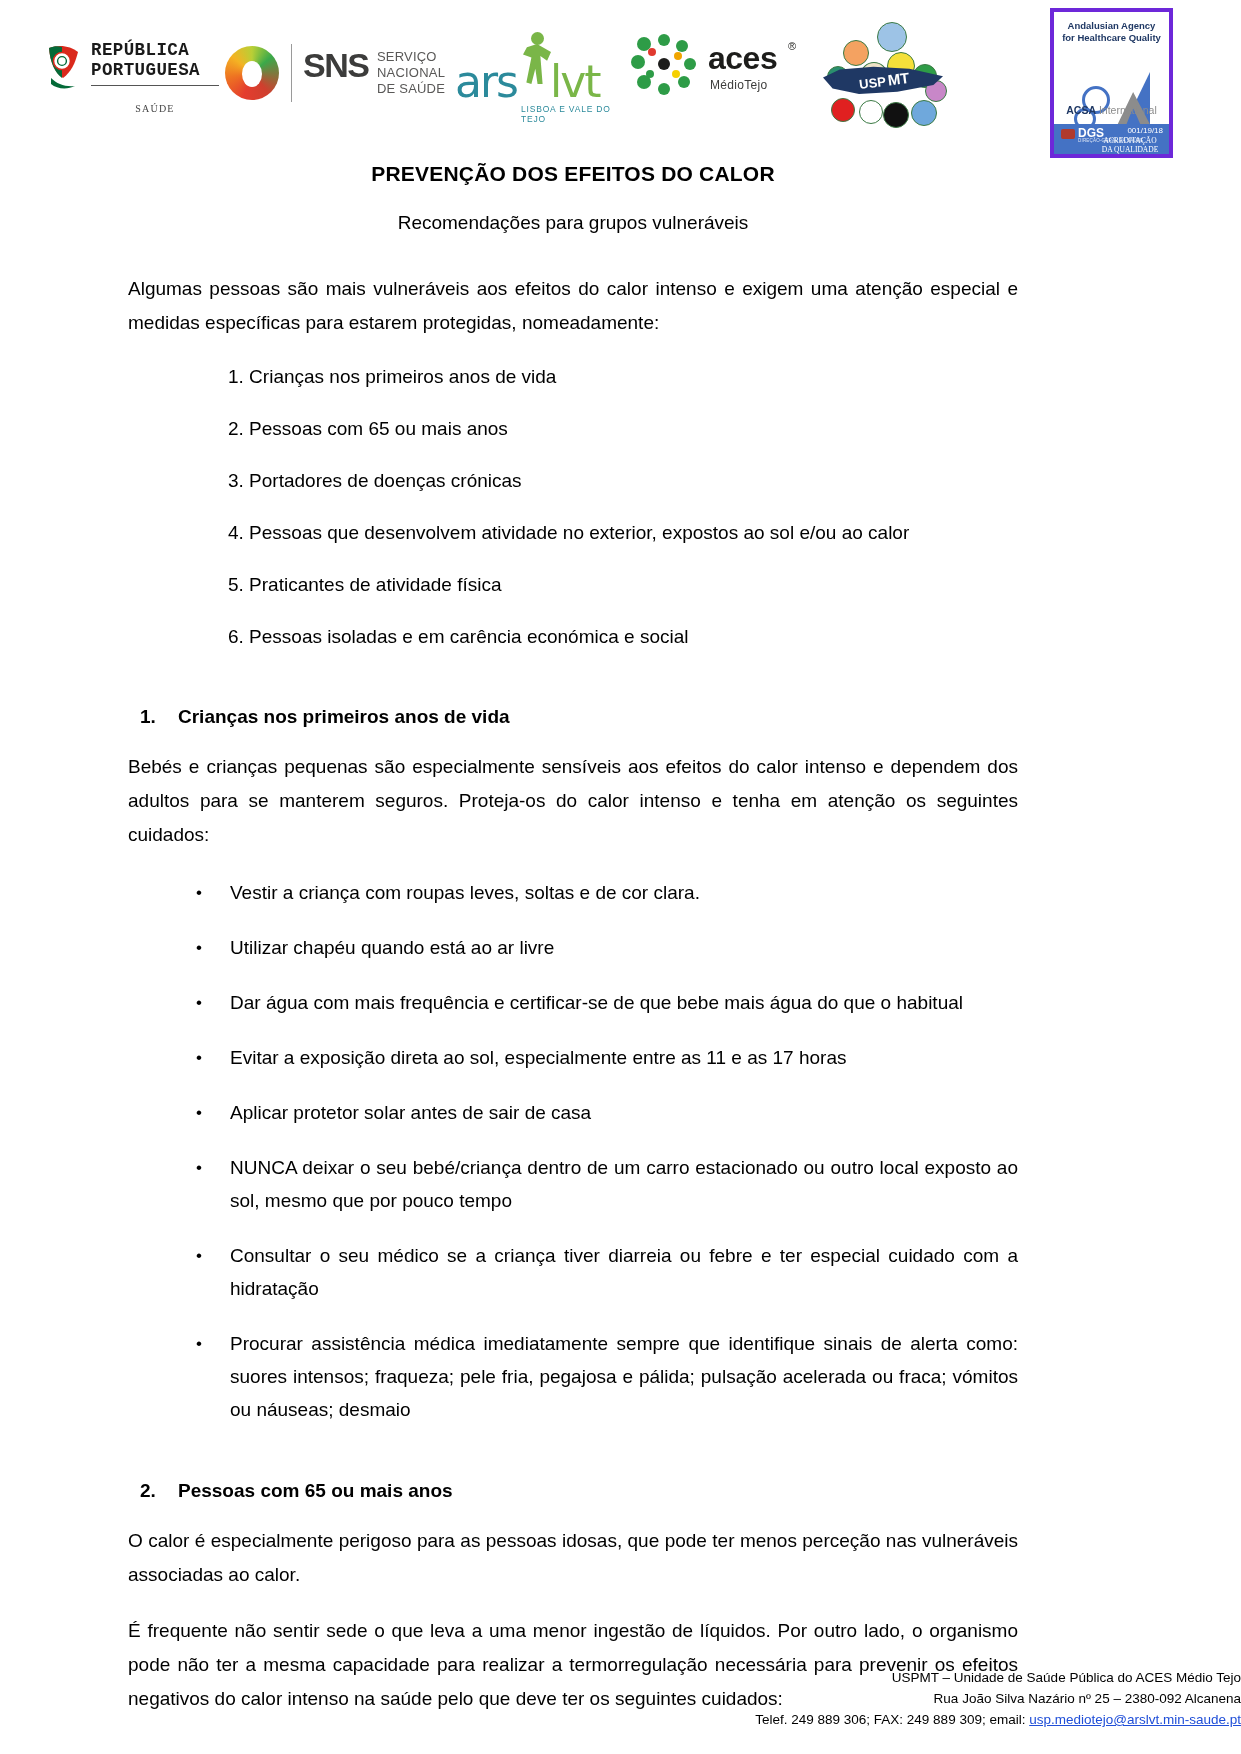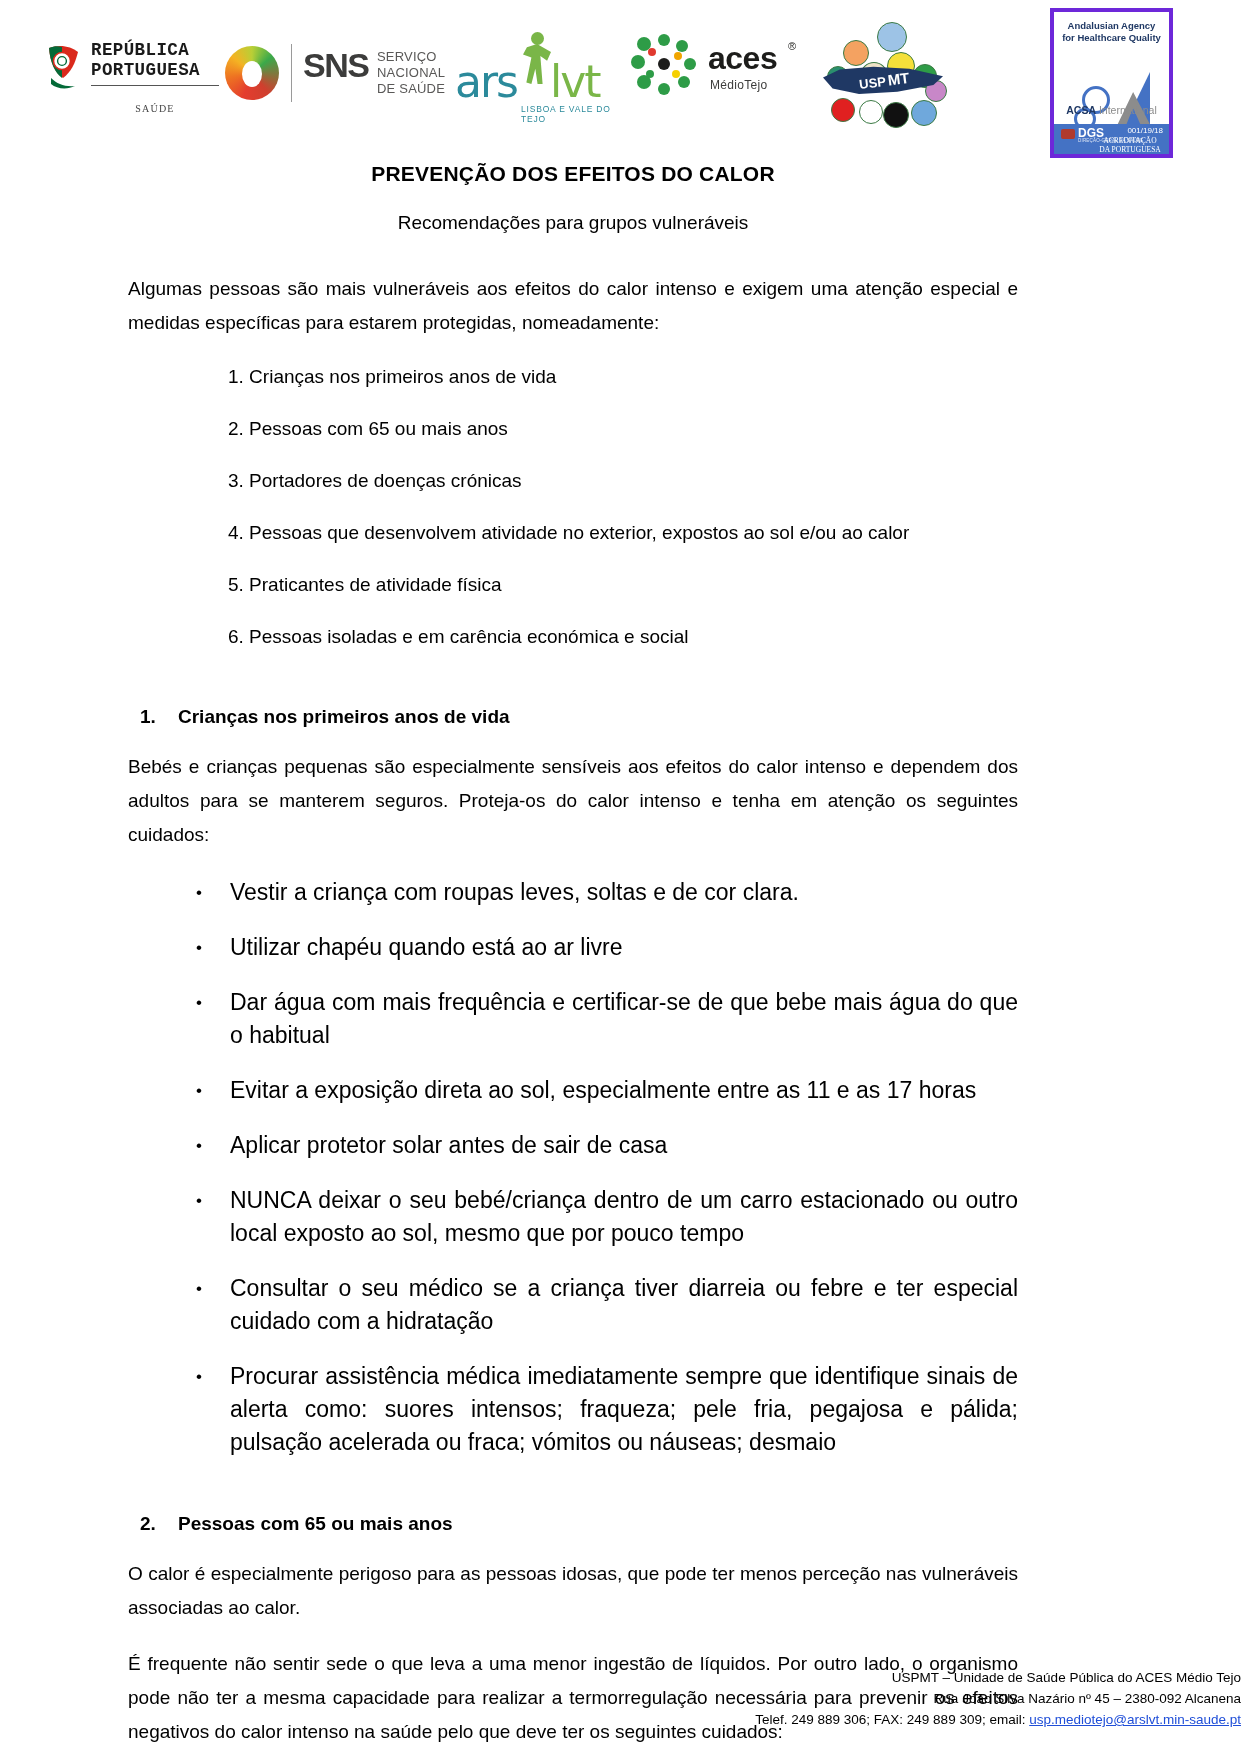--- a/index.html
+++ b/index.html
@@ -112,21 +112,21 @@
     font-size:19px;line-height:30px;margin-top:22px;
   }
   h2.sec{
     font-size:19px;font-weight:700;margin:54px 0 0;padding-left:12px;
   }
   h2.sec .num{display:inline-block;width:38px;}
   ul.bullets{
     list-style:none;margin:24px 0 0;padding:0 0 0 40px;
   }
   ul.bullets li{
-    position:relative;font-size:23px;line-height:33px;text-align:justify;
+    position:relative;font-size:19px;line-height:33px;text-align:justify;
     padding-left:62px;margin-top:22px;
   }
   ul.bullets li::before{
     content:"\2022";position:absolute;left:28px;top:0;font-size:17px;
   }
 
   
   .footer{
     position:absolute;left:0;bottom:24px;width:1241px;text-align:right;
     font-size:13.5px;line-height:21px;color:#000;
@@ -229,21 +229,21 @@
           <b>ACSA</b><span> International</span>
         </div>
       </div>
       <div class="acsa-bot">
         <div class="dgs-seal"></div>
         <div class="dgs-word">DGS</div>
         <div class="dgs-tiny">DIREÇÃO-GERAL DA SAÚDE</div>
         <div class="dgs-code">001/19/18</div>
         <div class="dgs-acc">
           <div>ACREDITAÇÃO</div>
-          <div>DA PORTUGUESA</div>
+          <div>DA QUALIDADE</div>
         </div>
       </div>
     </div>
 
   </div>
 
   <div class="doc">
 
     <h1 class="title">PREVENÇÃO DOS EFEITOS DO CALOR</h1>
     <p class="subtitle">Recomendações para grupos vulneráveis</p>
@@ -280,17 +280,17 @@
       <span class="num">2.</span><span>Pessoas com 65 ou mais anos</span>
     </h2>
 
     <p class="para tight">O calor é especialmente perigoso para as pessoas idosas, que pode ter menos perceção nas vulneráveis associadas ao calor.</p>
     <p class="para tight">É frequente não sentir sede o que leva a uma menor ingestão de líquidos. Por outro lado, o organismo pode não ter a mesma capacidade para realizar a termorregulação necessária para prevenir os efeitos negativos do calor intenso na saúde pelo que deve ter os seguintes cuidados:</p>
 
   </div>
 
   <div class="footer">
     <span class="fline">USPMT – Unidade de Saúde Pública do ACES Médio Tejo</span>
-    <span class="fline">Rua João Silva Nazário nº 45 – 2380-092 Alcanena</span>
+    <span class="fline">Rua João Silva Nazário nº 25 – 2380-092 Alcanena</span>
     <span class="fline"><span>Telef. 249 889 306; FAX: 249 889 309; email: </span><a href="#">usp.mediotejo@arslvt.min-saude.pt</a></span>
   </div>
 
 </div>
 
 </body></html>

